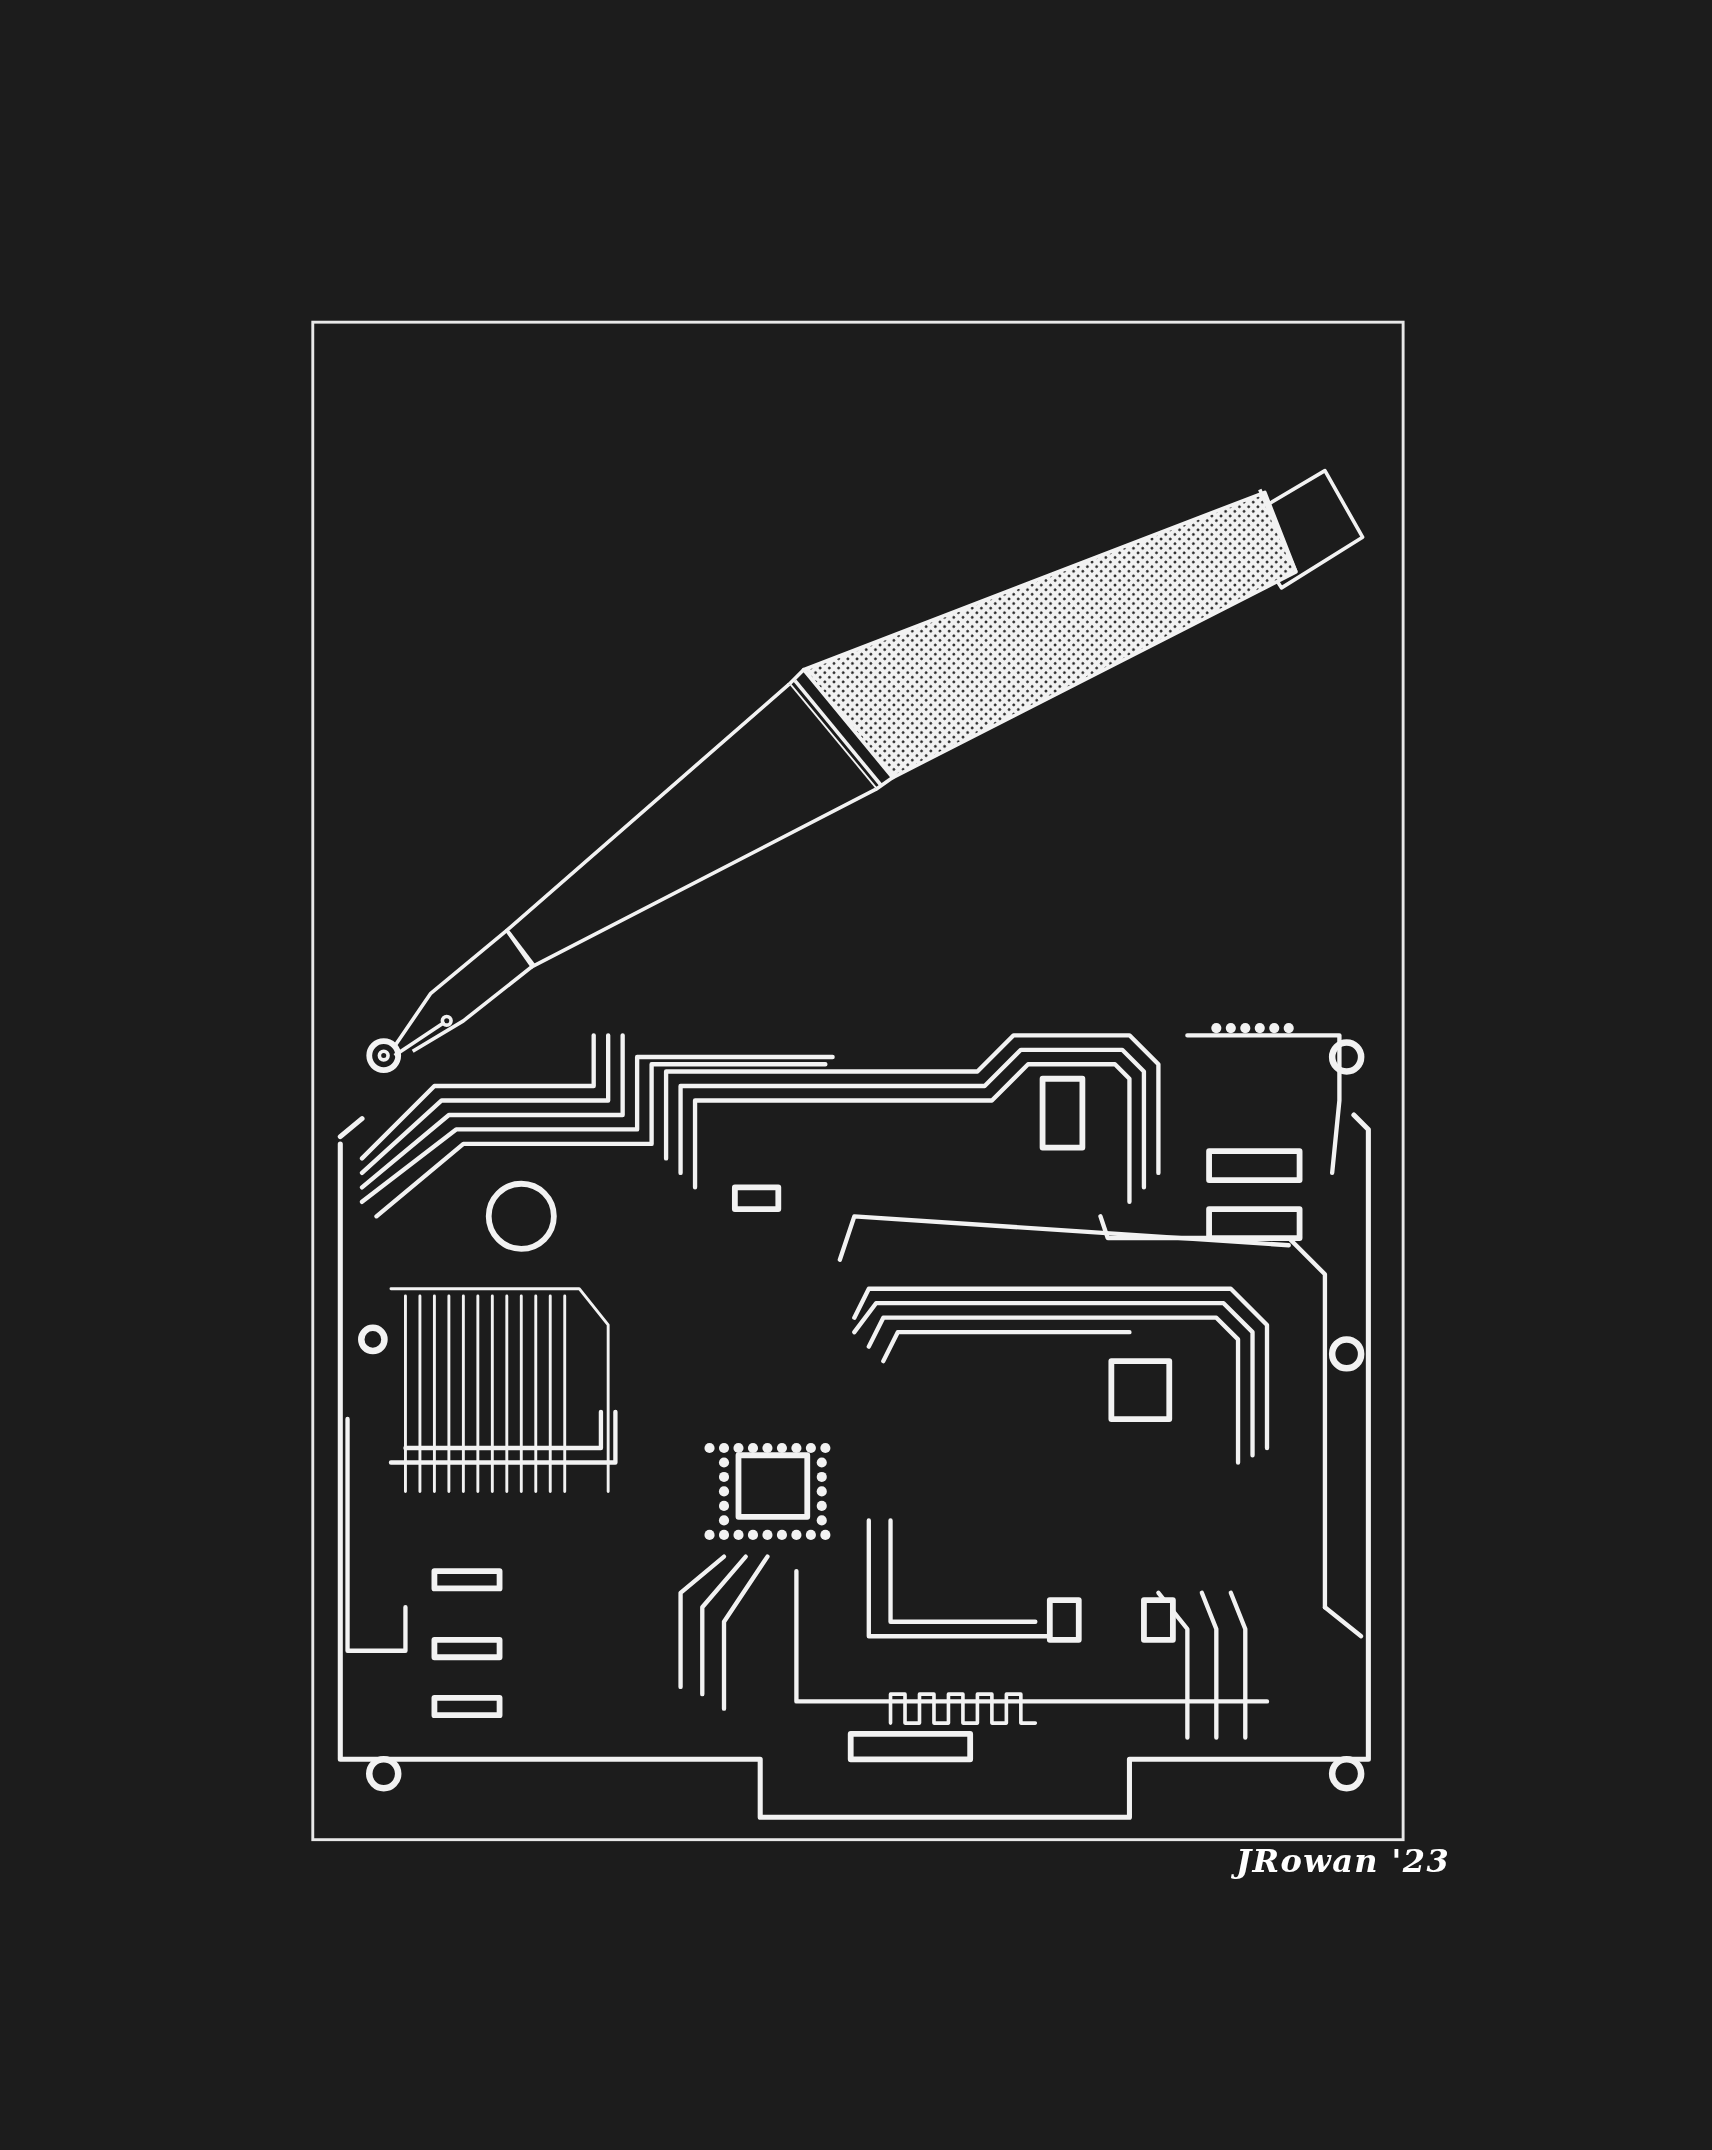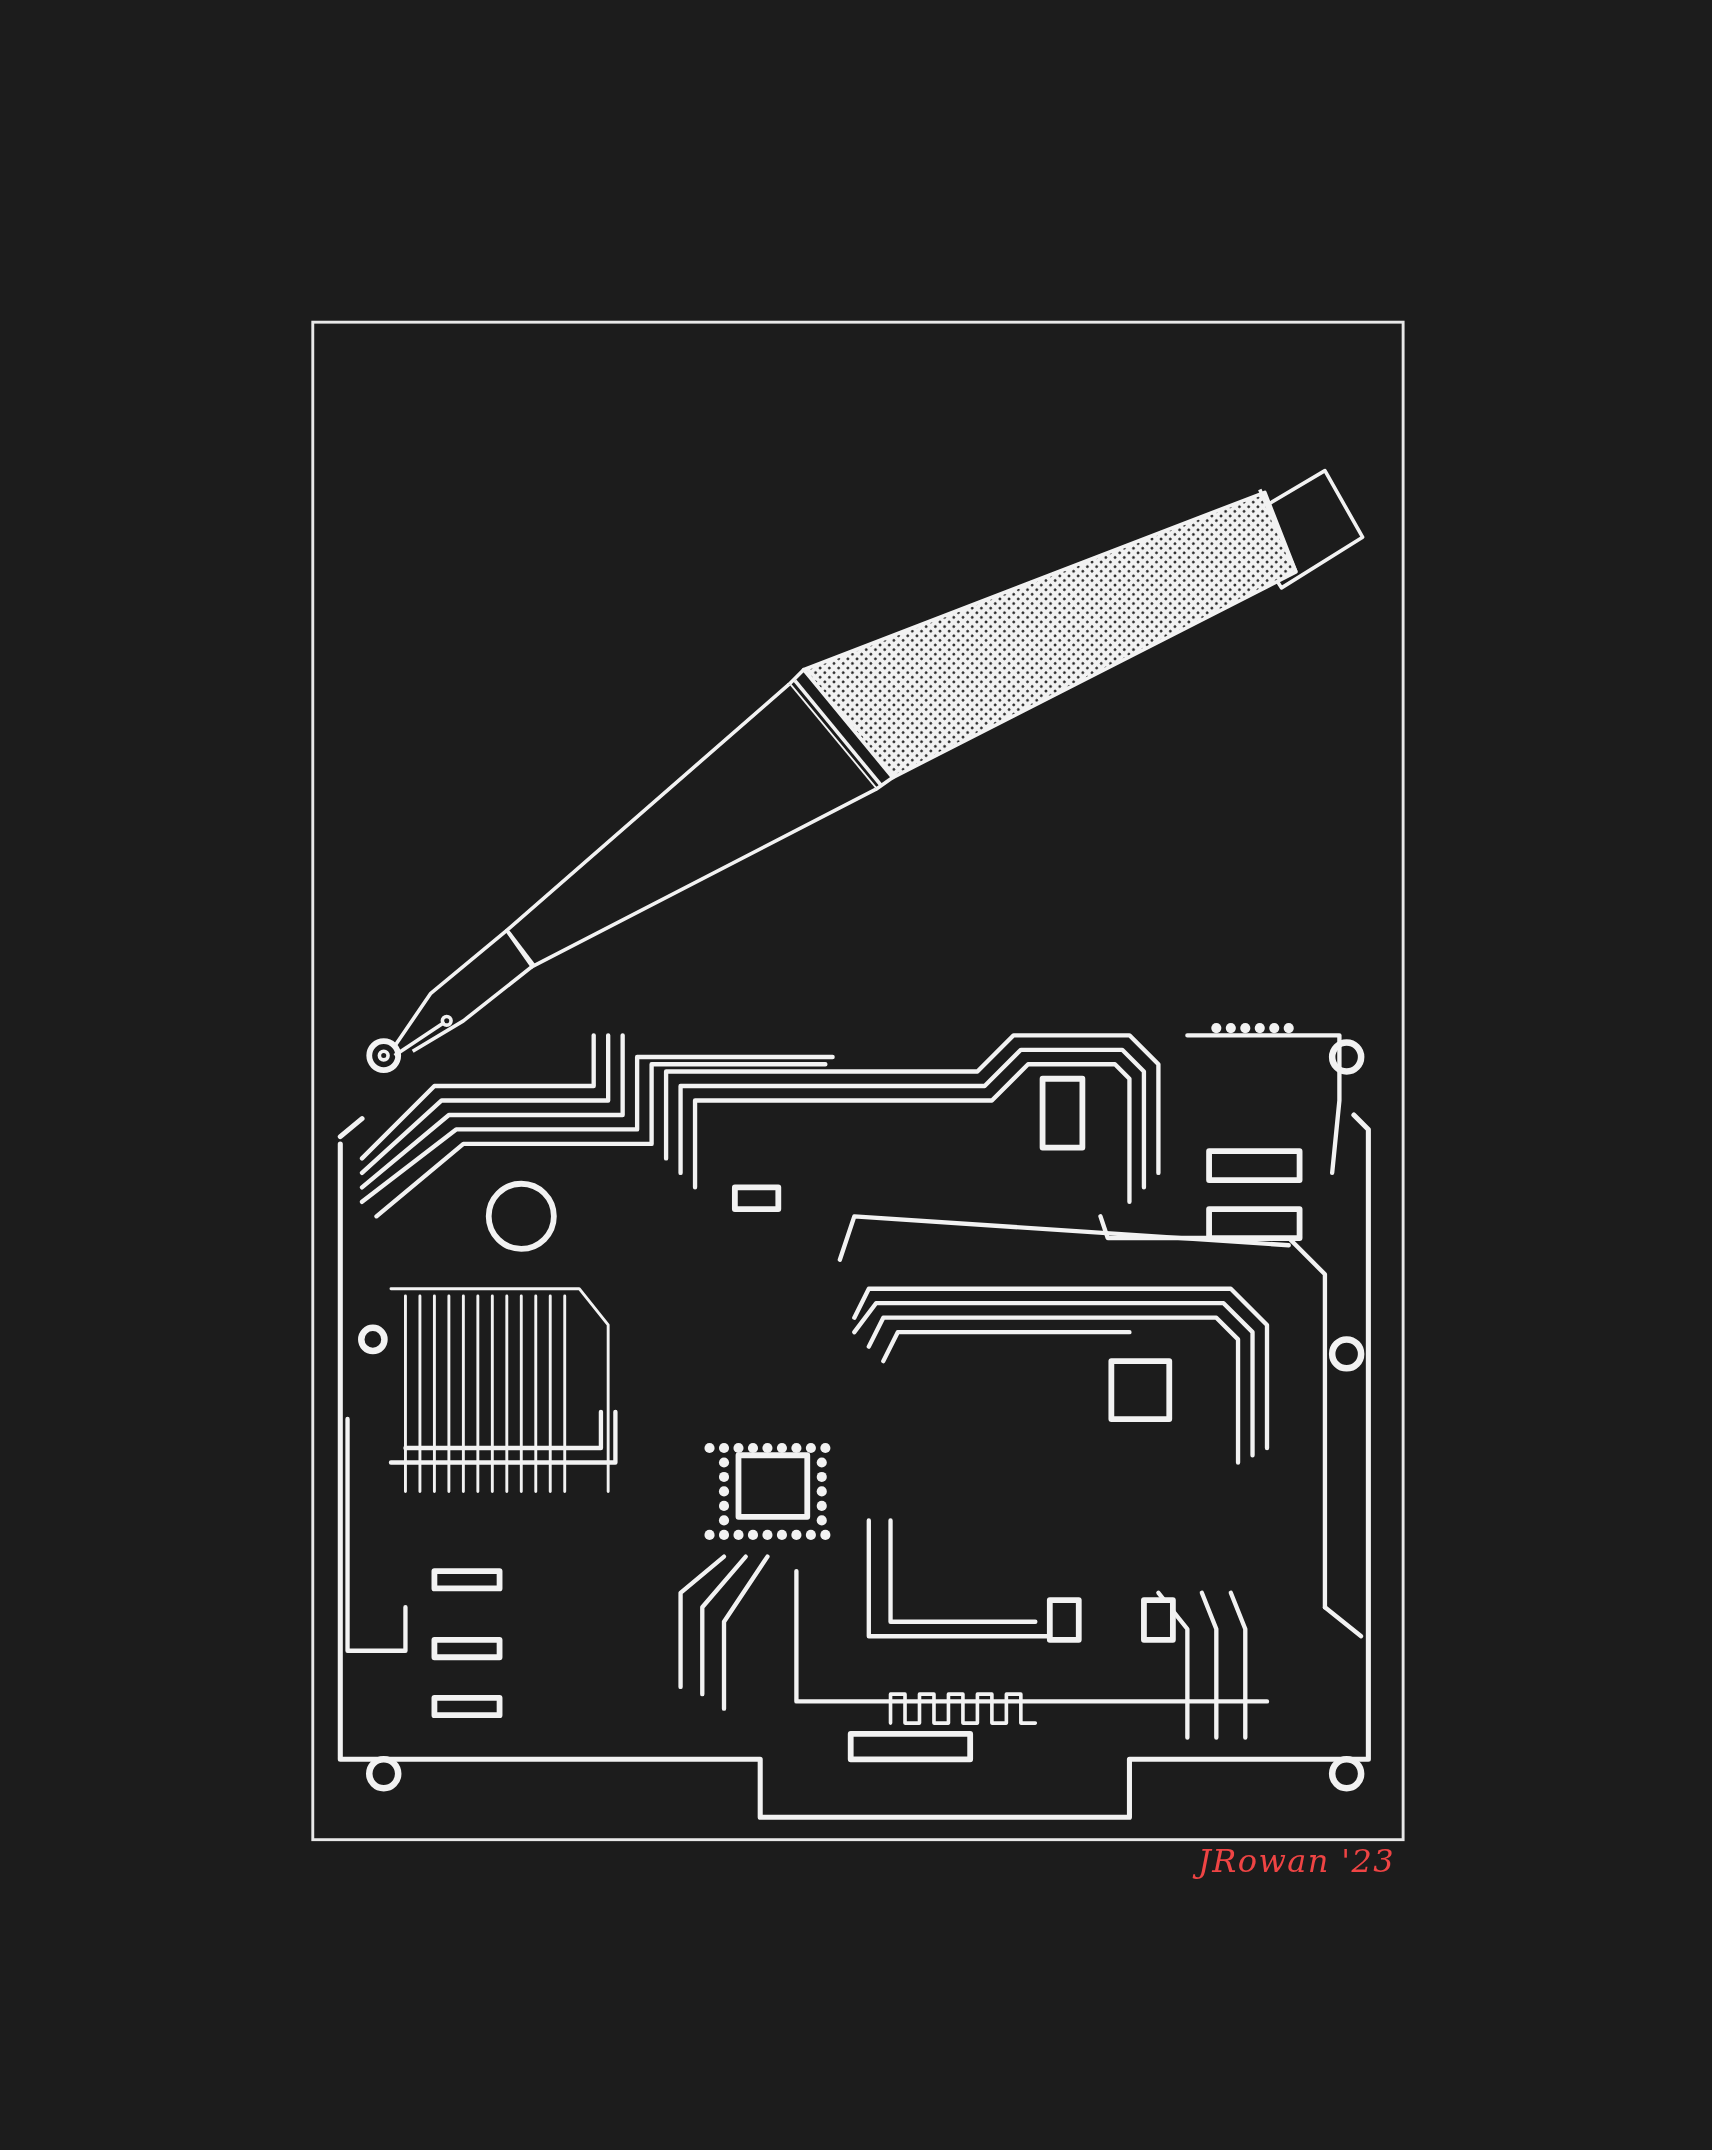--- a/index.html
+++ b/index.html
@@ -4,23 +4,23 @@
 <style>
   html, body { margin: 0; padding: 0; }
   body {
     width: 1713px; height: 2151px;
     background: #1c1c1c;
     position: relative; overflow: hidden;
     font-family: "DejaVu Sans", sans-serif;
   }
   .artwork { position: absolute; left: 0; top: 0; width: 1713px; height: 2151px; }
   .signature {
-    position: absolute; left: 1198px; top: 1842px;
-    color: #ef4444; font-family: "DejaVu Serif", serif;
-    font-size: 32px; font-weight: normal; letter-spacing: 1.4px;
+    position: absolute; left: 1236px; top: 1842px;
+    color: #ffffff; font-family: "DejaVu Serif", serif;
+    font-size: 32px; font-weight: bold; letter-spacing: 1.4px;
     font-style: italic;
   }
 </style>
 </head>
 <body>
 
 <svg class="artwork" viewBox="0 0 2366 2971" xmlns="http://www.w3.org/2000/svg">
   <defs>
     <pattern id="knurl" width="9" height="9" patternUnits="userSpaceOnUse" patternTransform="rotate(45)">
       <rect width="9" height="9" fill="#f2f2f2"></rect>

